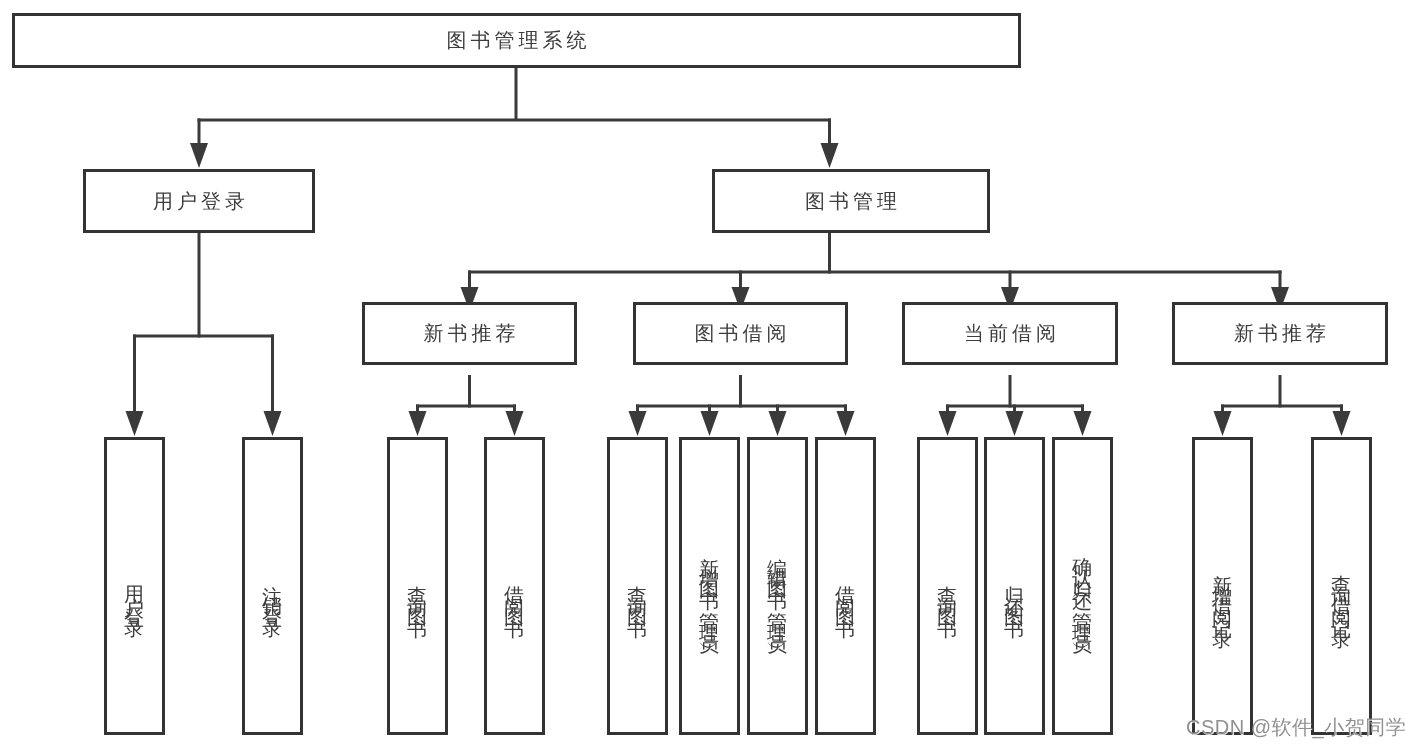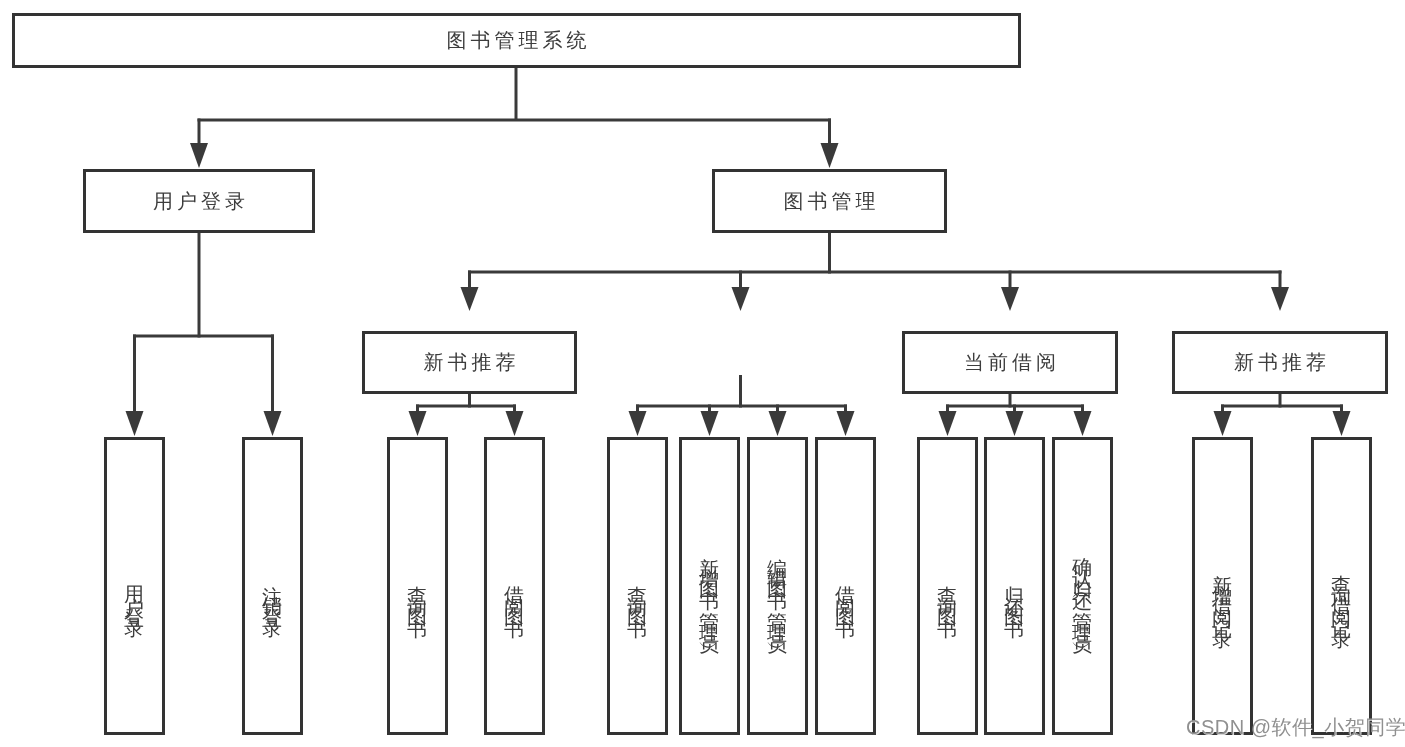--- a/index.html
+++ b/index.html
@@ -38,21 +38,21 @@
   }
   .vlbl{
     writing-mode:vertical-rl;
     text-orientation:mixed;
     font-size:20px;
     letter-spacing:11px;
     padding-top:11px;
     color:var(--text);
     line-height:1.1;
   }
-  .lvl3{top:331px;height:63px;}
+  .lvl3{top:302px;height:63px;}
   .leaf{top:437px;height:298px;width:61px;}
   .watermark{
     position:absolute;
     left:1186px;top:714px;
     font-size:20px;
     letter-spacing:0.5px;
     color:var(--watermark);
     white-space:nowrap;
     z-index:5;
     text-shadow:1px 1px 0 rgba(255,255,255,0.8);
@@ -126,27 +126,30 @@
     </g>
   </svg>
 
   <div class="box" style="left:12px;top:13px;width:1009px;height:55px">
     <span class="hlbl">图书管理系统</span>
   </div>
 
   <div class="box" style="left:83px;top:169px;width:232px;height:64px">
     <span class="hlbl">用户登录</span>
   </div>
-  <div class="box" style="left:712px;top:169px;width:235px;height:64px">
+  <div class="box" style="left:712px;top:169px;width:278px;height:64px">
     <span class="hlbl">图书管理</span>
   </div>
 
   <div class="box lvl3" style="left:362px;width:215px">
     <span class="hlbl">新书推荐</span>
   </div>
+  <div class="box lvl3" style="left:633px;width:215px">
+    <span class="hlbl">图书借阅</span>
+  </div>
   <div class="box lvl3" style="left:902px;width:216px">
     <span class="hlbl">当前借阅</span>
   </div>
   <div class="box lvl3" style="left:1172px;width:216px">
     <span class="hlbl">新书推荐</span>
   </div>
 
   <div class="box leaf" style="left:104px">
     <span class="vlbl">用户登录</span>
   </div>

